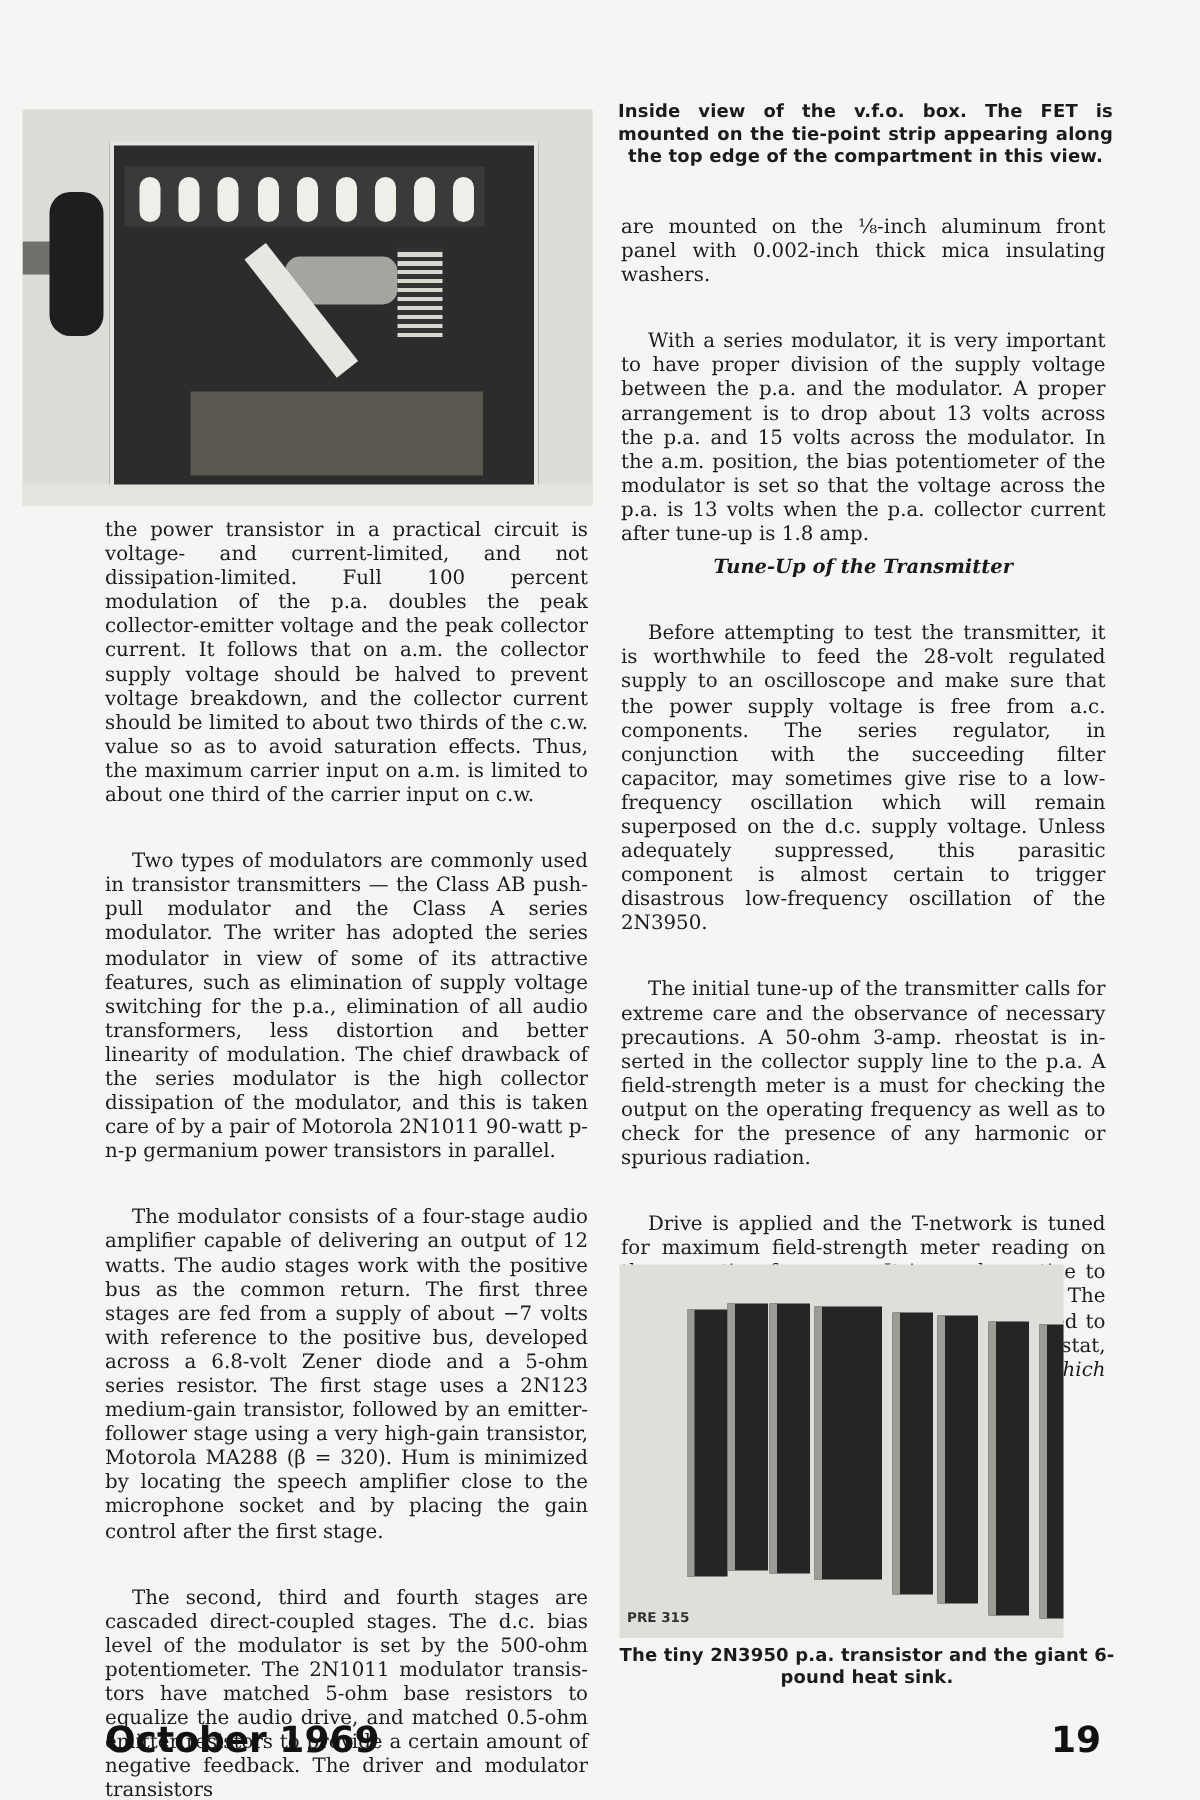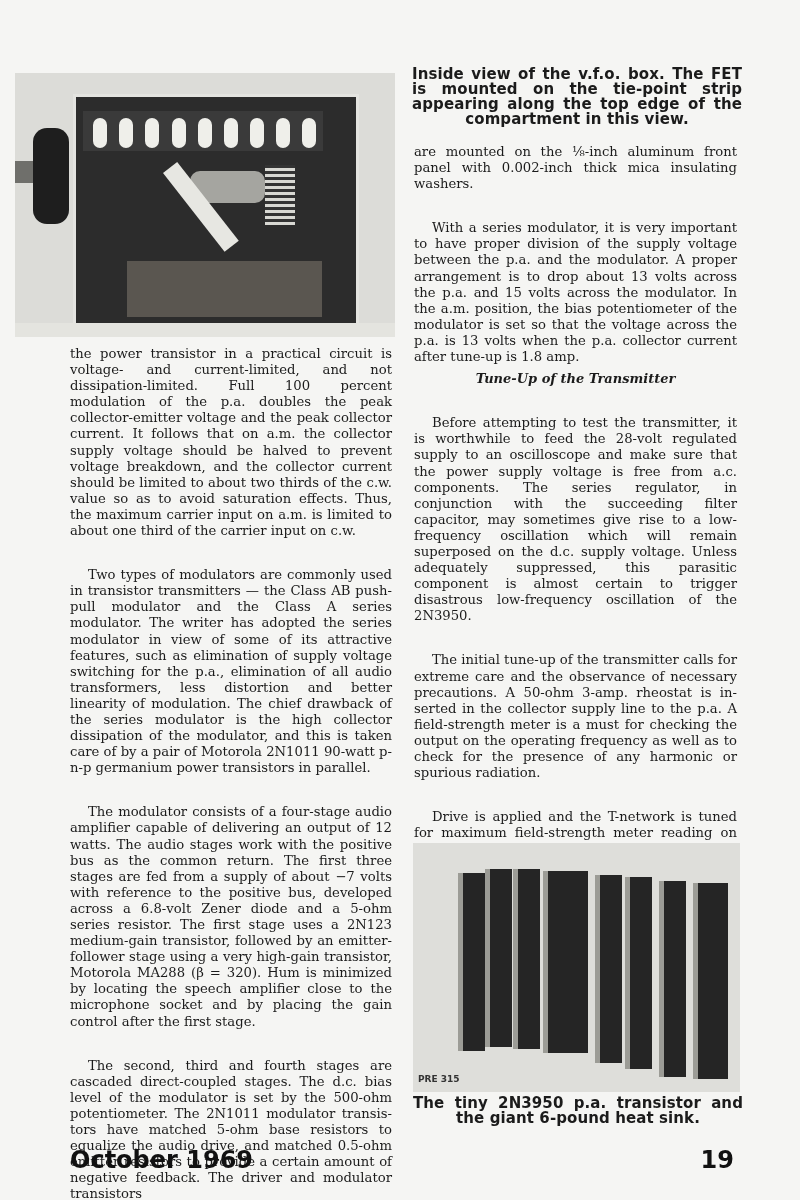--- a/index.html
+++ b/index.html
@@ -20,29 +20,29 @@
   #photo-vfo .strip { position:absolute; left:68px; top:38px; width:240px; height:40px; background:#3a3a3a; }
   #photo-vfo .lug { position:absolute; top:45px; width:14px; height:30px; border-radius:7px; background:#efefea; }
   #photo-vfo .knob { position:absolute; left:18px; top:55px; width:36px; height:96px; border-radius:14px; background:#1e1e1e; }
   #photo-vfo .shaft { position:absolute; left:0; top:88px; width:30px; height:22px; background:#6f6f6b; }
   #photo-vfo .board { position:absolute; left:112px; top:188px; width:195px; height:56px; background:#5a5650; }
   #photo-vfo .cap { position:absolute; left:175px; top:98px; width:75px; height:32px; border-radius:10px; background:#a5a5a0; }
   #photo-vfo .coil { position:absolute; left:250px; top:92px; width:30px; height:60px; background: repeating-linear-gradient(0deg,#d8d8d3 0 3px,#333 3px 6px); }
   #photo-vfo .resistor { position:absolute; left:148px; top:100px; width:18px; height:100px; background:#e7e7e2; transform: rotate(-38deg); transform-origin: top left; }
   #photo-vfo .ground { position:absolute; left:0; bottom:0; width:100%; height:14px; background:#e4e4df; }
   
-  #photo-heatsink { left: 413px; top: 843px; width: 327px; height: 249px; background: #dededa; }
+  #photo-heatsink { left: 413px; top: 843px; width: 296px; height: 249px; background: #dededa; }
   #photo-heatsink .fin { position:absolute; top:20px; width:22px; background:#252525; border-left:5px solid #9c9c96; }
   #photo-heatsink .label { position:absolute; left:5px; bottom:8px; font-family:"DejaVu Sans", sans-serif; font-size:9px; color:#333; font-weight:bold; }
 
   .caption {
     position: absolute;
     font-family: "DejaVu Sans", "Liberation Sans", sans-serif;
     font-weight: bold;
-    font-size: 15px;
+    font-size: 12px;
     line-height: 15px;
     text-align: center;
     color: #1b1b1b;
     letter-spacing: 0.1px;
   }
   #caption-vfo { left: 412px; top: 67px; width: 330px; text-align: justify; text-align-last: center; }
   #caption-heatsink { left: 413px; top: 1096px; width: 330px; text-align: justify; text-align-last: center; }
 
   .column {
     position: absolute;

